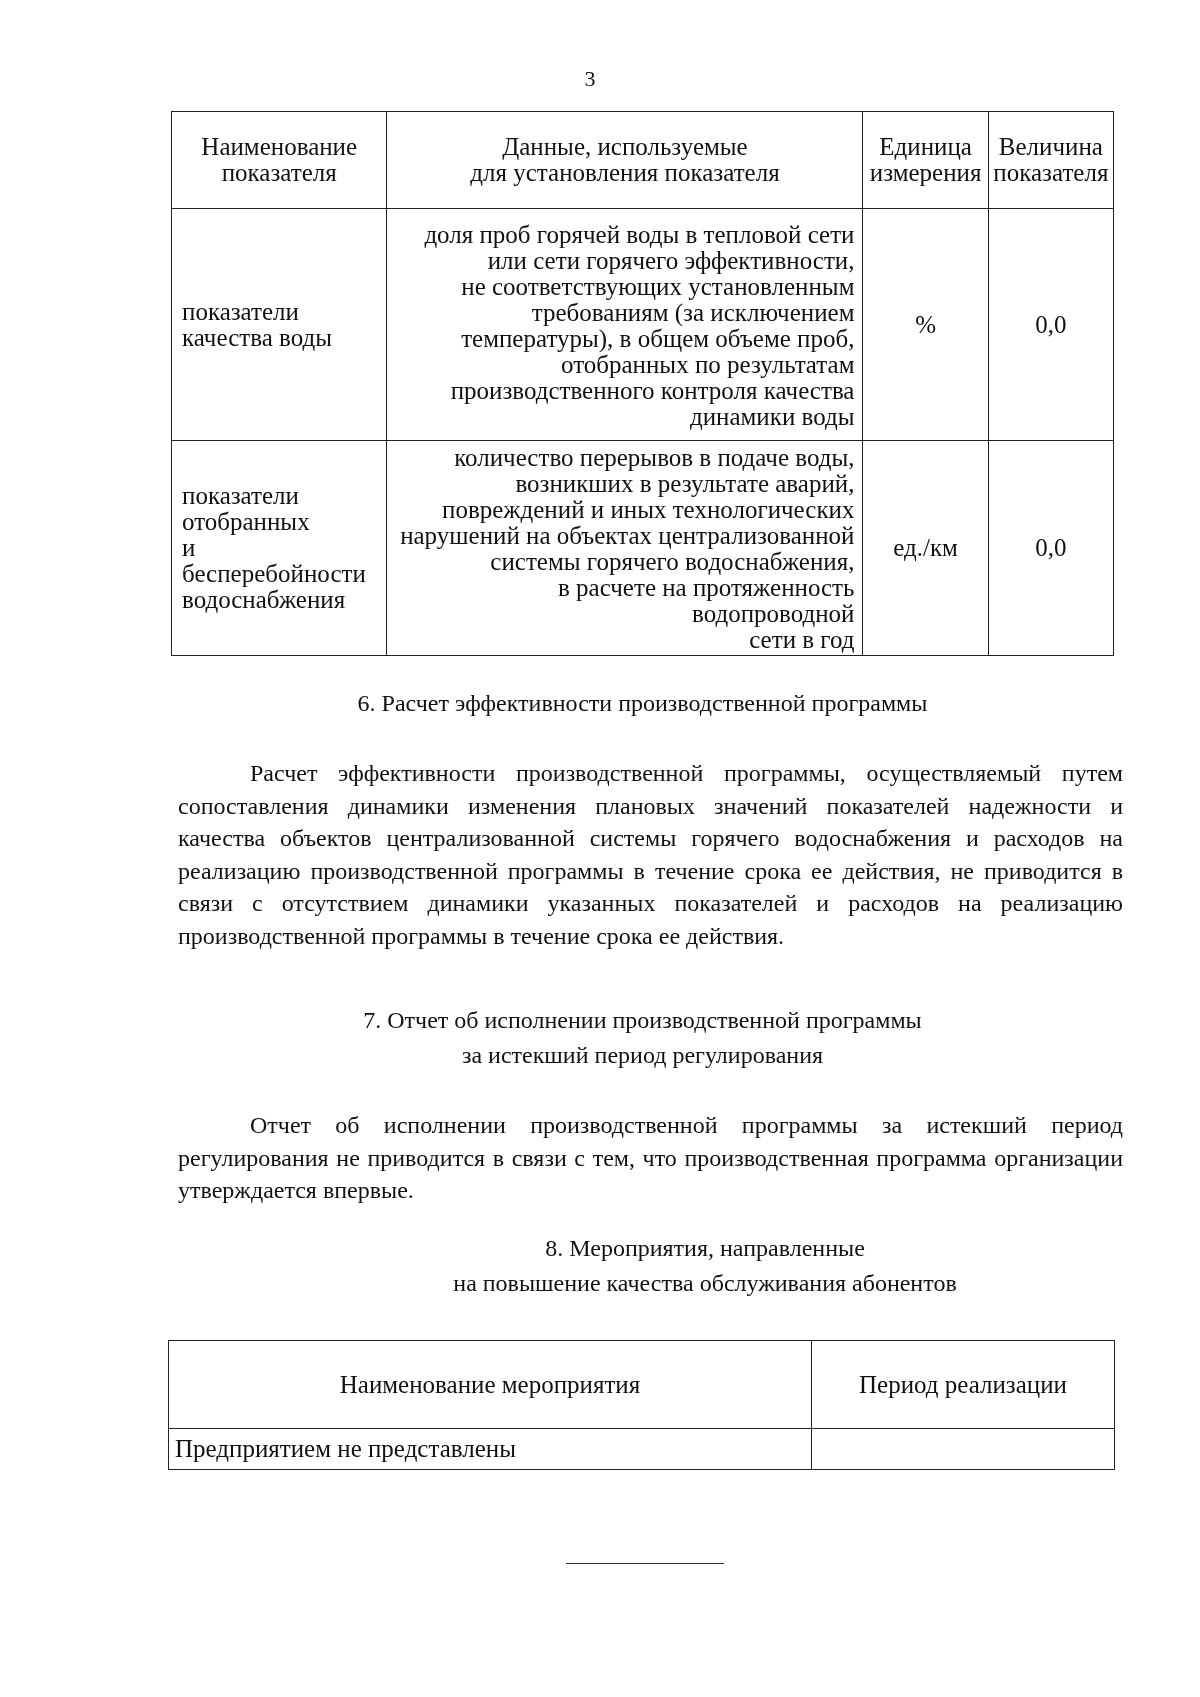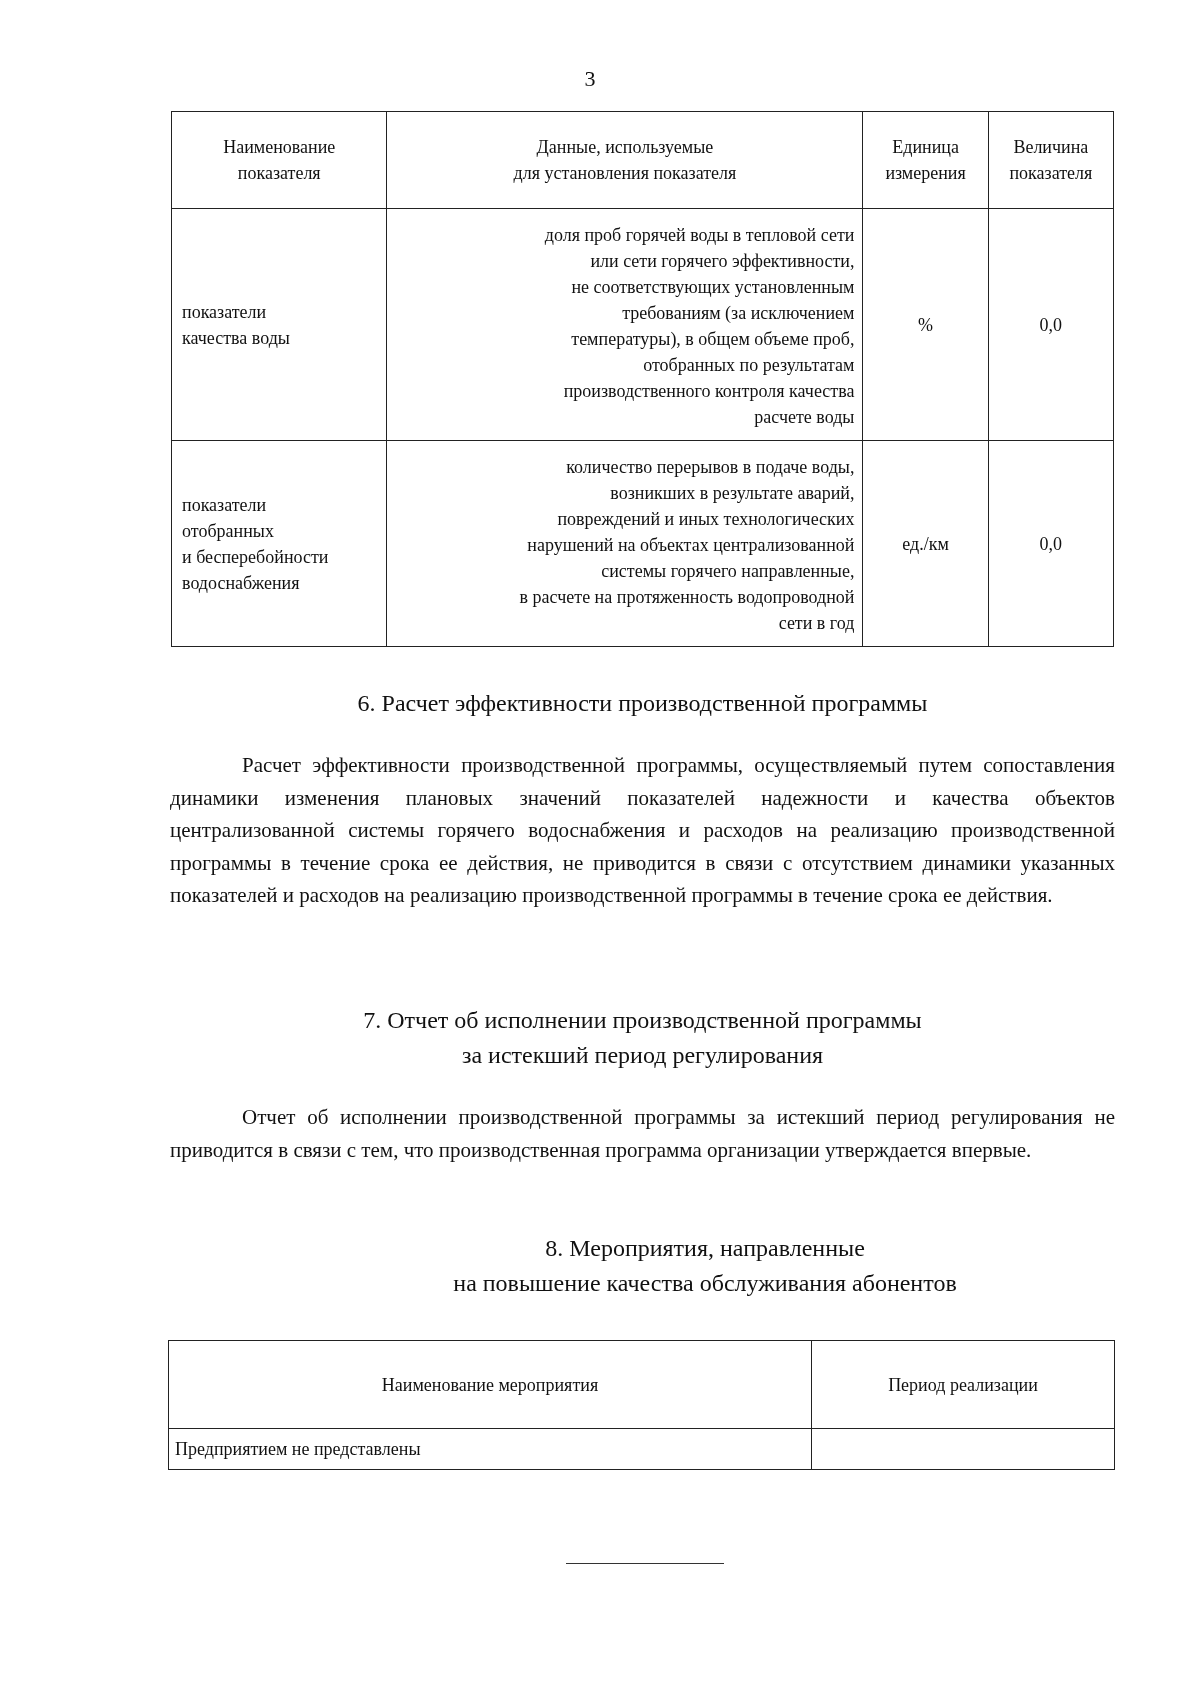--- a/index.html
+++ b/index.html
@@ -1,28 +1,28 @@
 <!DOCTYPE html>
 <html><head>
 <meta charset="utf-8">
 <style>
   html, body { margin: 0; padding: 0; background: #ffffff; }
   body { width: 1200px; height: 1697px; position: relative; overflow: hidden;
          font-family: "Liberation Serif", "DejaVu Serif", serif; color: #111; }
   .page-number { position: absolute; top: 66px; left: 0; width: 1180px; text-align: center; font-size: 22px; }
   table { border-collapse: collapse; position: absolute; }
-  td, th { border: 1.5px solid #222; font-weight: normal; font-size: 18px; line-height: 26px; vertical-align: middle; }
+  td, th { border: 1.5px solid #222; font-weight: normal; font-size: 25px; line-height: 26px; vertical-align: middle; }
   #t1 { left: 171px; top: 111px; width: 943px; }
   #t1 th { text-align: center; height: 96px; padding: 0 2px; }
   #t1 td.name { padding: 0 16px 0 10px; text-align: left; }
   #t1 td.desc { padding: 4px 8px 2px 8px; text-align: right; }
   #t1 td.unit, #t1 td.val { text-align: center; }
   .c1 { width: 210px; } .c2 { width: 470px; } .c3 { width: 120px; } .c4 { width: 120px; margin-left: 24px; }
   .heading { position: absolute; left: 170px; width: 945px; text-align: center; font-size: 24px; line-height: 35px; }
-  .para { position: absolute; left: 170px; width: 945px; font-size: 21px; line-height: 32.5px; text-align: justify; text-align-last: left; margin: 0; }
+  .para { position: absolute; left: 170px; width: 945px; font-size: 24px; line-height: 32.5px; text-align: justify; text-align-last: left; margin: 8px; }
   .para .indent { display: inline-block; width: 72px; }
   #t2 { left: 168px; top: 1340px; width: 947px; }
   #t2 th { height: 85px; text-align: center; }
   #t2 td { height: 40px; padding: 0 6px; text-align: left; }
   .t2c1 { width: 640px; }
   .footer-rule { position: absolute; top: 1563px; left: 566px; width: 158px; border-top: 1.5px solid #333; }
 </style>
 </head>
 <body>
 
@@ -56,38 +56,38 @@
         <span>качества воды</span>
       </td>
       <td class="desc">
         <span>доля проб горячей воды в тепловой сети</span><br>
         <span>или сети горячего эффективности,</span><br>
         <span>не соответствующих установленным</span><br>
         <span>требованиям (за исключением</span><br>
         <span>температуры), в общем объеме проб,</span><br>
         <span>отобранных по результатам</span><br>
         <span>производственного контроля качества</span><br>
-        <span>расчете воды</span>
+        <span>динамики воды</span>
       </td>
       <td class="unit">%</td>
       <td class="val">0,0</td>
     </tr>
     <tr style="height:206px">
       <td class="name">
         <span>показатели</span><br>
         <span>отобранных</span><br>
         <span>и бесперебойности</span><br>
         <span>водоснабжения</span>
       </td>
       <td class="desc">
         <span>количество перерывов в подаче воды,</span><br>
         <span>возникших в результате аварий,</span><br>
         <span>повреждений и иных технологических</span><br>
         <span>нарушений на объектах централизованной</span><br>
-        <span>системы горячего направленные,</span><br>
+        <span>системы горячего водоснабжения,</span><br>
         <span>в расчете на протяженность водопроводной</span><br>
         <span>сети в год</span>
       </td>
       <td class="unit">ед./км</td>
       <td class="val">0,0</td>
     </tr>
   </tbody>
 </table>
 
 <div class="heading" style="top:686px">6. Расчет эффективности производственной программы</div>

